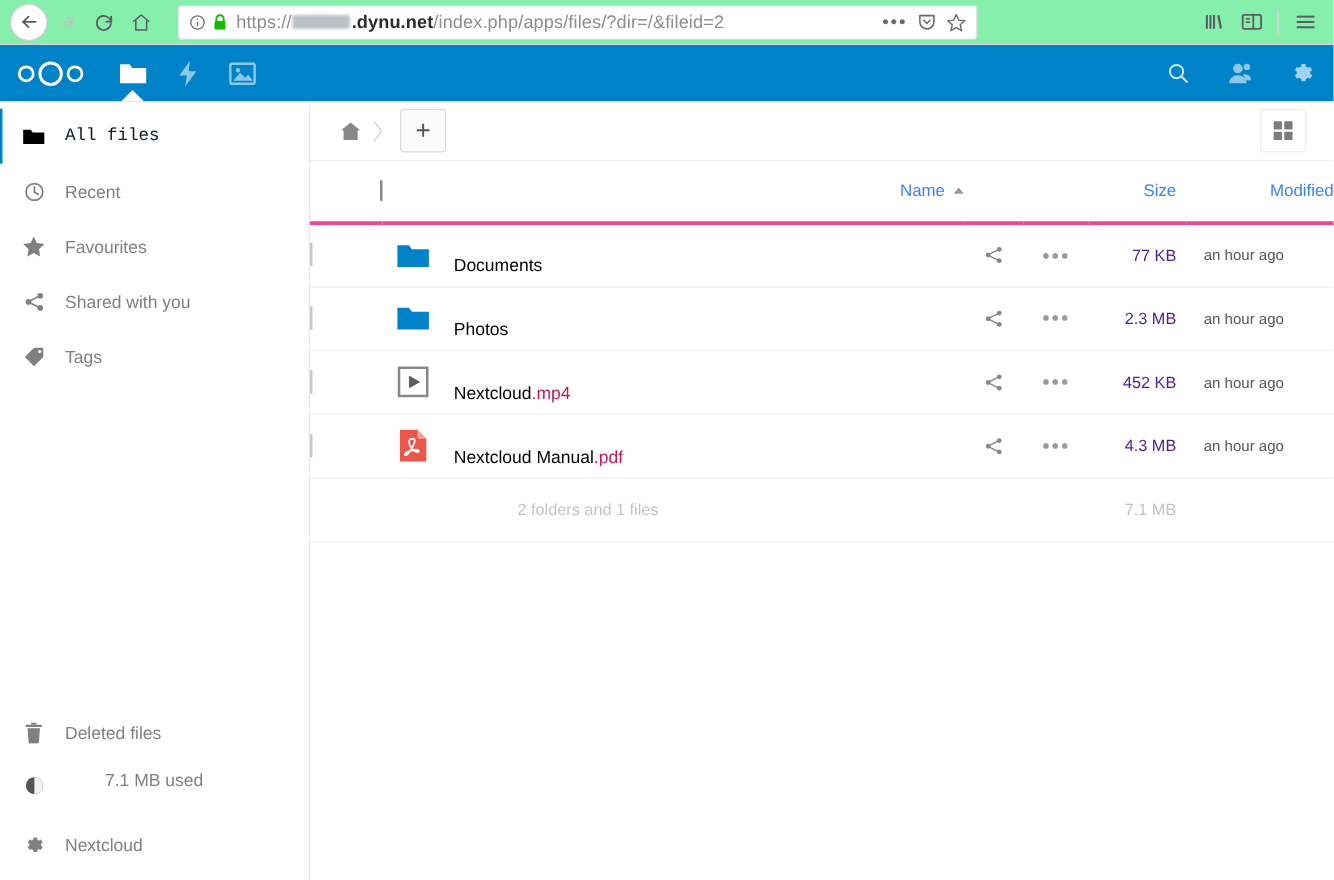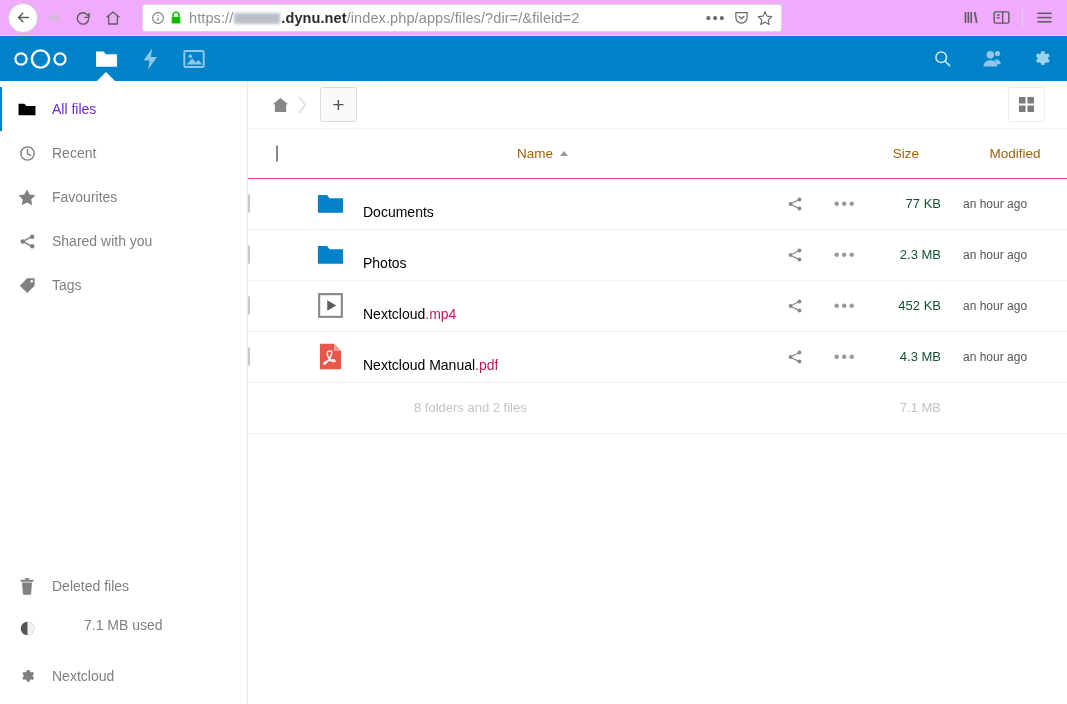--- a/index.html
+++ b/index.html
@@ -5,21 +5,21 @@
   * { box-sizing: border-box; margin: 0; padding: 0; }
   html, body {
     width: 1067px; height: 704px;
     font-family: "Liberation Sans", sans-serif;
     background: #fff; overflow: hidden;
   }
 
   
   #browser-chrome {
     height: 36px; width: 100%;
-    background: #f0abfc;
+    background: #86efac;
     border-bottom: 1px solid #d7d7db;
     display: flex; align-items: center;
     padding: 0 8px;
   }
   .nav-btn {
     width: 30px; height: 30px;
     display: flex; align-items: center; justify-content: center;
     color: #5b5b5f; flex: none;
   }
   .nav-btn.disabled { color: #c3c3c6; }
@@ -96,21 +96,21 @@
     height: 44px; display: flex; align-items: center;
     padding-left: 12px; color: #808080; font-size: 14px;
     position: relative;
   }
   .nav-item .nav-ico {
     width: 30px; flex: none;
     display: flex; align-items: center; justify-content: center;
     color: #808080;
   }
   .nav-item .nav-lbl { margin-left: 10px; }
-  .nav-item.active { color: #6d28d9; font-weight: normal; }
+  .nav-item.active { color: #0f172a; font-weight: normal; font-family: Liberation Mono, monospace; }
   .nav-item.active .nav-ico { color: #000; }
   .nav-item.active::before {
     content: ""; position: absolute; left: 0; top: 0; bottom: 0;
     width: 2px; background: #0082c9;
   }
   #sidebar-bottom { margin-top: auto; padding-bottom: 6px; }
   #quota-item {
     padding-left: 12px; display: flex; align-items: flex-start;
     height: 46px;
     gap: 32px;
@@ -160,22 +160,22 @@
   
   #file-table { width: 100%; border-collapse: collapse; table-layout: fixed; }
   #file-table th, #file-table td { padding: 0; vertical-align: middle; }
   .col-check { width: 58px; }
   .col-name  { width: auto; }
   .col-share { width: 48px; }
   .col-menu  { width: 52px; }
   .col-size  { width: 78px; }
   .col-mod   { width: 118px; }
   #file-table thead th {
-    height: 49px; font-weight: normal; font-size: 13.5px; color: #a16207;
-    border-bottom: 1px solid #ec4899; text-align: center;
+    height: 49px; font-weight: normal; font-size: 13.5px; color: #3b82f6;
+    border-bottom: 3px solid #ec4899; text-align: right;
   }
   th.col-size  { text-align: right; padding-right: 8px !important; }
   th.col-mod   { text-align: left; padding-left: 14px !important; }
   th.col-name  { padding-left: 8px !important; }
   .sort-arrow {
     display: inline-block; margin-left: 7px;
     border-left: 4px solid transparent; border-right: 4px solid transparent;
     border-bottom: 5px solid #999; vertical-align: 2px;
   }
   .cbox {
@@ -191,21 +191,21 @@
   .file-name {
     margin-left: 17px; font-size: 14px; color: #000;
     white-space: nowrap; overflow: hidden; text-overflow: ellipsis;
   }
   .file-ext { color: #be185d; }
   .share-cell { display: flex; align-items: center; justify-content: center; color: #888; }
   .menu-cell {
     display: flex; align-items: center; justify-content: center;
     color: #9a9a9a; font-size: 17px; letter-spacing: 1.5px; line-height: 1;
   }
-  td.col-size { text-align: right; padding-right: 8px !important; font-size: 13px; color: #14532d; }
+  td.col-size { text-align: right; padding-right: 8px !important; font-size: 13px; color: #4c1d95; }
   td.col-mod  { text-align: left;  padding-left: 14px !important; font-size: 12px; color: #555; }
   #summary-row td { height: 46px; font-size: 13px; color: #c4c4c4; }
   #summary-row .col-name { padding-left: 108px !important; }
   #summary-row .col-size { color: #c4c4c4; }
 </style>
 </head>
 <body>
 
 <div id="browser-chrome">
   <div class="nav-btn circled">
@@ -606,21 +606,21 @@
           </td>
           <td class="col-menu">
             <div class="menu-cell">•••</div>
           </td>
           <td class="col-size">4.3 MB</td>
           <td class="col-mod">an hour ago</td>
         </tr>
 
         <tr id="summary-row">
           <td class="col-check"></td>
-          <td class="col-name">8 folders and 2 files</td>
+          <td class="col-name">2 folders and 1 files</td>
           <td class="col-share"></td>
           <td class="col-menu"></td>
           <td class="col-size">7.1 MB</td>
           <td class="col-mod"></td>
         </tr>
 
       </tbody>
     </table>
   </div>
 </div>

